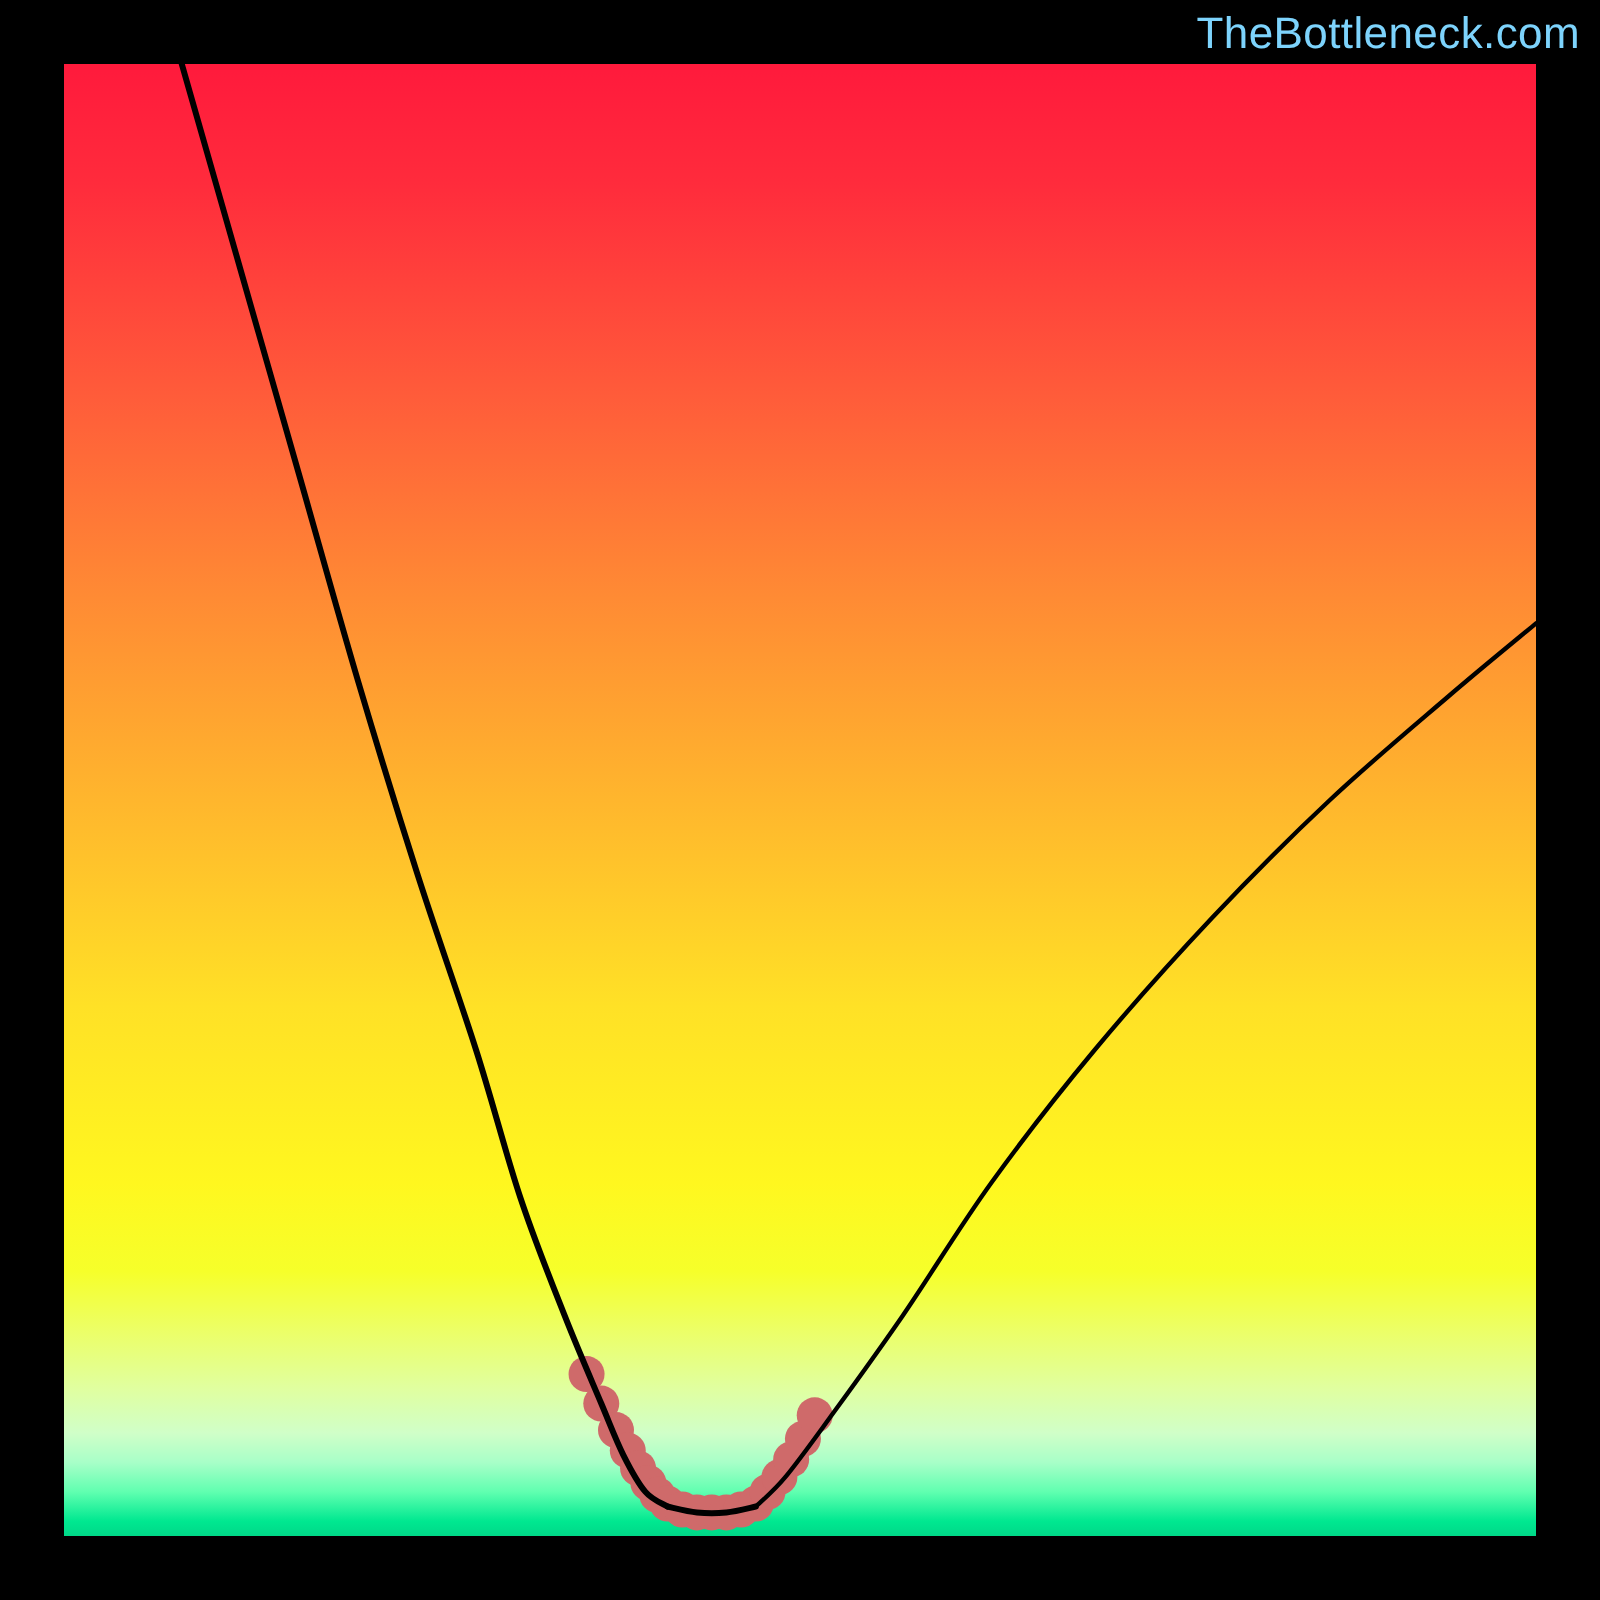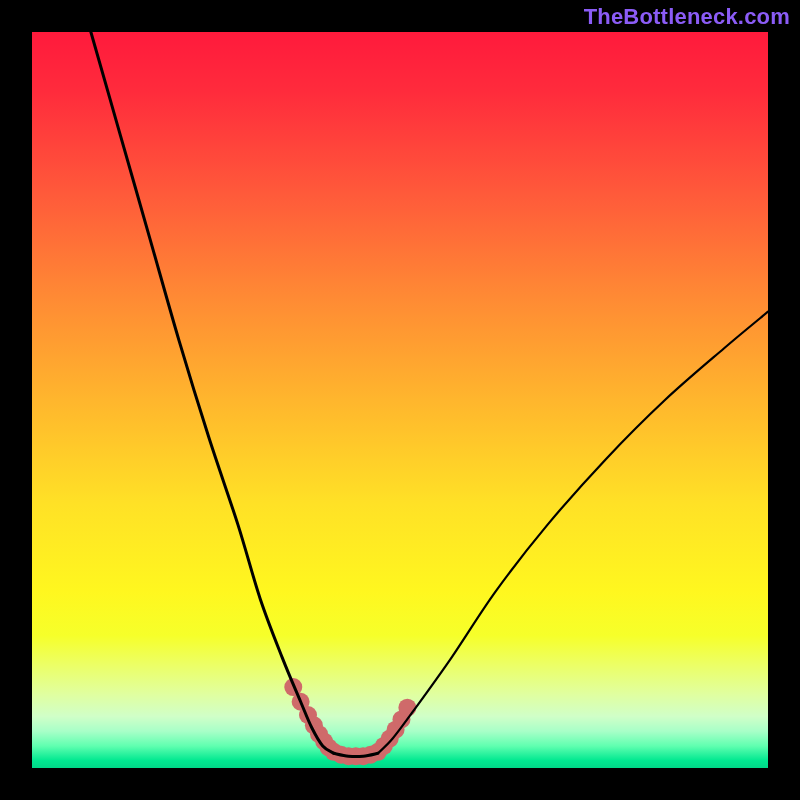--- a/index.html
+++ b/index.html
@@ -45,23 +45,23 @@
       #a8ffc8 95%,
       #60ffb0 97%,
       #00e890 99%,
       #00d888 100%
     );
   }
   .watermark {
     position: absolute;
     top: 4px;
     right: 10px;
-    color: #8b5cf6;
+    color: #7dd3fc;
     font-size: 22px;
-    font-weight: 700;
+    font-weight: 400;
     letter-spacing: 0.2px;
     user-select: none;
   }
   svg.curves {
     position: absolute;
     left: 0; top: 0;
     width: 736px;
     height: 736px;
     overflow: visible;
   }

